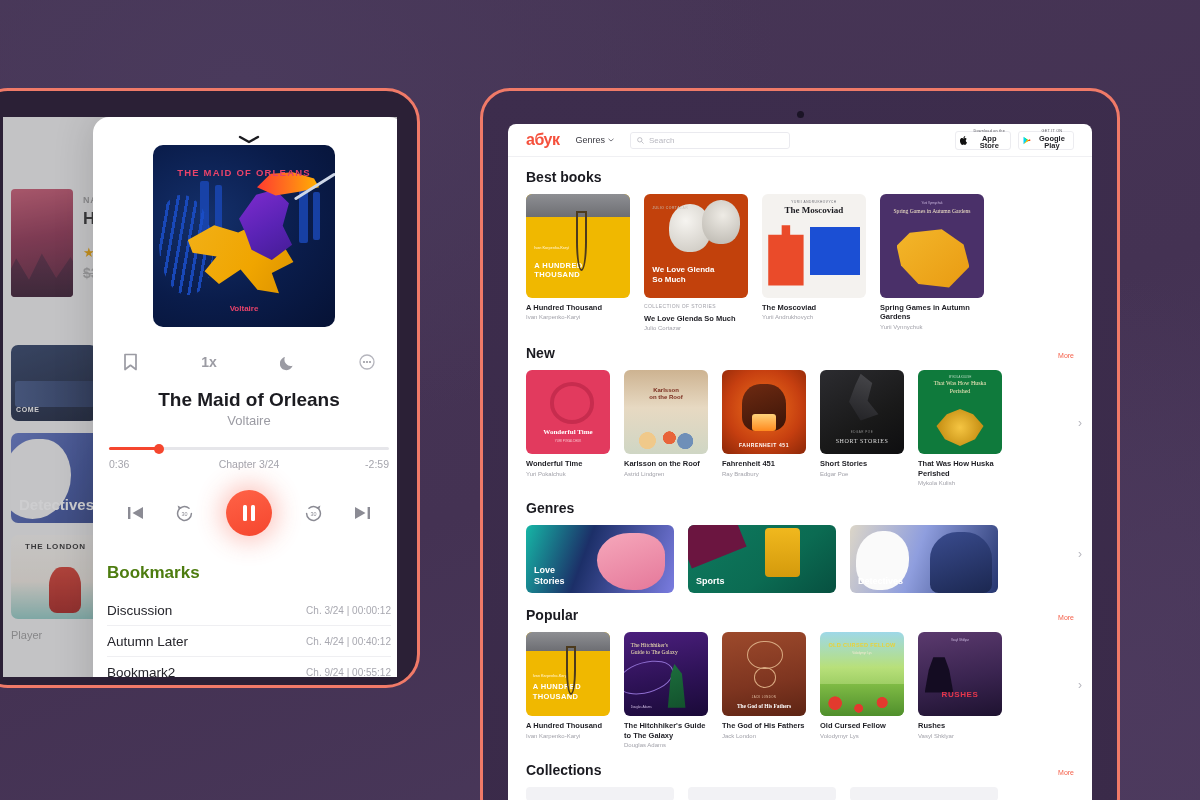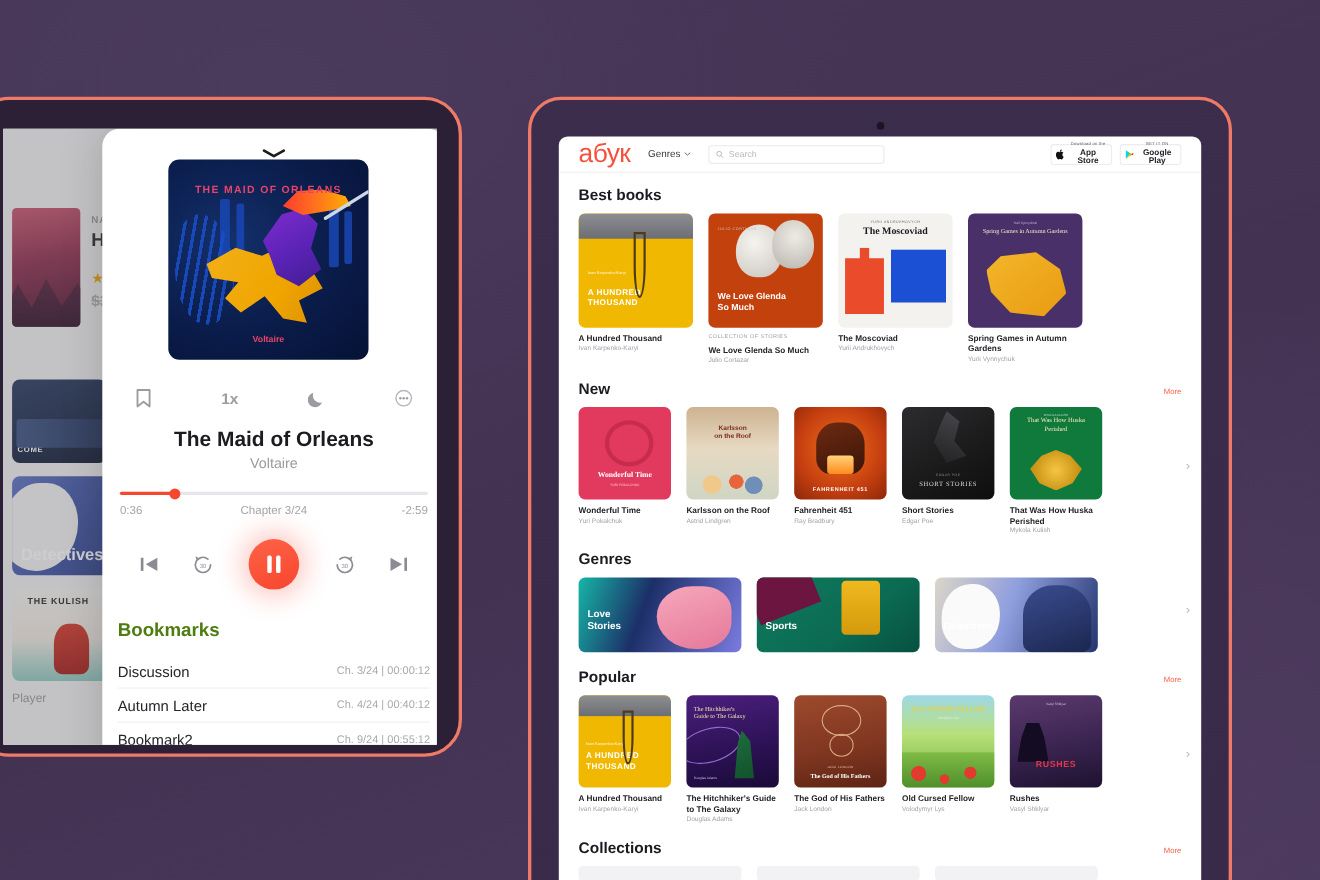--- a/index.html
+++ b/index.html
@@ -198,21 +198,21 @@
     background:#d8786c; border-radius:2px; }
   .tab-screen {
     position:absolute; left:25px; top:33px; right:25px; bottom:-10px;
     background:#fff; border-radius:8px 8px 0 0; overflow:hidden;
   }
 
   .site-head {
     height:33px; display:flex; align-items:center; padding:0 18px;
     border-bottom:1px solid #f0f0f3; gap:16px;
   }
-  .logo { color:#f5503c; font-size:24px; font-weight:400; letter-spacing:-.5px; }
+  .logo { color:#f5503c; font-size:16px; font-weight:700; letter-spacing:-.5px; }
   .genres { font-size:9px; color:#3a3a42; display:flex; align-items:center; gap:3px; }
   .search-box {
     width:160px; height:17px; border:1px solid #eaeaef; border-radius:3px;
     display:flex; align-items:center; gap:5px; padding:0 6px;
   }
   .search-ph { font-size:8px; color:#b8b8c0; }
   .head-right { margin-left:auto; display:flex; gap:7px;text-align:center; }
   .store-badge {
     width:56px; height:19px; border:1px solid #ececf0; border-radius:3px;
     display:flex; align-items:center; gap:4px; padding:0 4px;
@@ -231,21 +231,21 @@
   .row { display:flex; gap:14px; }
   .bcard { width:104px; }
   .bcover { width:104px; height:104px; border-radius:6px; overflow:hidden; position:relative; }
   .bcard.sm { width:84px; }
   .bcard.sm .bcover { width:84px; height:84px; }
   .bt { font-size:7.5px; font-weight:700; color:#1e1e24; margin-top:5px; line-height:1.25; }
   .ba { font-size:6px; color:#a2a2aa; margin-top:2px; }
   .bk { font-size:5px; color:#a2a2aa; letter-spacing:.4px; margin-top:5px; }
 
   .gcard { width:148px; height:68px; border-radius:6px; overflow:hidden; position:relative; }
-  .gcap { position:absolute; left:8px; bottom:19px; color:#fff; font-size:9px; font-weight:700; line-height:1.15; }
+  .gcap { position:absolute; left:8px; bottom:7px; color:#fff; font-size:9px; font-weight:700; line-height:1.15; }
 
   
   .c-hundred { background:#f0b800; position:relative; }
   .c-hundred::before{ content:""; position:absolute; left:0; top:0; width:100%; height:22%;
     background: linear-gradient(#8e8f93,#6d6e73); }
   .c-hundred::after{ content:""; position:absolute; left:48%; top:16%; width:7%; height:54%;
     border:2px solid #4c3a1d; border-radius:0 0 60% 60%; background:transparent; }
   .c-hundred .lbl{ position:absolute; left:8%; bottom:18%; color:#fff; font-weight:700;
     font-size:7.5px; letter-spacing:.4px; line-height:1.25; }
   .c-hundred .au{ position:absolute; left:8%; bottom:46%; color:#ffe9a8; font-size:3.6px; font-weight:700; }
@@ -383,21 +383,21 @@
       <div class="pb-price-new">$2.9</div>
 
       <div class="pb-tile tile-judge">
           <span class="cap">THE JUDGE WILL COME</span>
         </div>
       <div class="pb-tile tile-green"></div>
       <div class="pb-tile tile-det">
           <span class="cap">Detectives</span>
         </div>
       <div class="pb-tile tile-aen">
-          <span class="cap">THE KULISH</span>
+          <span class="cap">THE LONDON</span>
         </div>
       <div class="pb-tile tile-dark"></div>
       <div class="pb-player">Player</div>
     </div>
     <div class="phone-dim"></div>
 
     <div class="sheet">
       <div class="sheet-chevron">
         <svg width="22" height="9" viewBox="0 0 22 9">
           <path d="M2 2 L11 7 L20 2" stroke="#1b1b20" stroke-width="2.4" fill="none" stroke-linecap="round" stroke-linejoin="round"></path>

